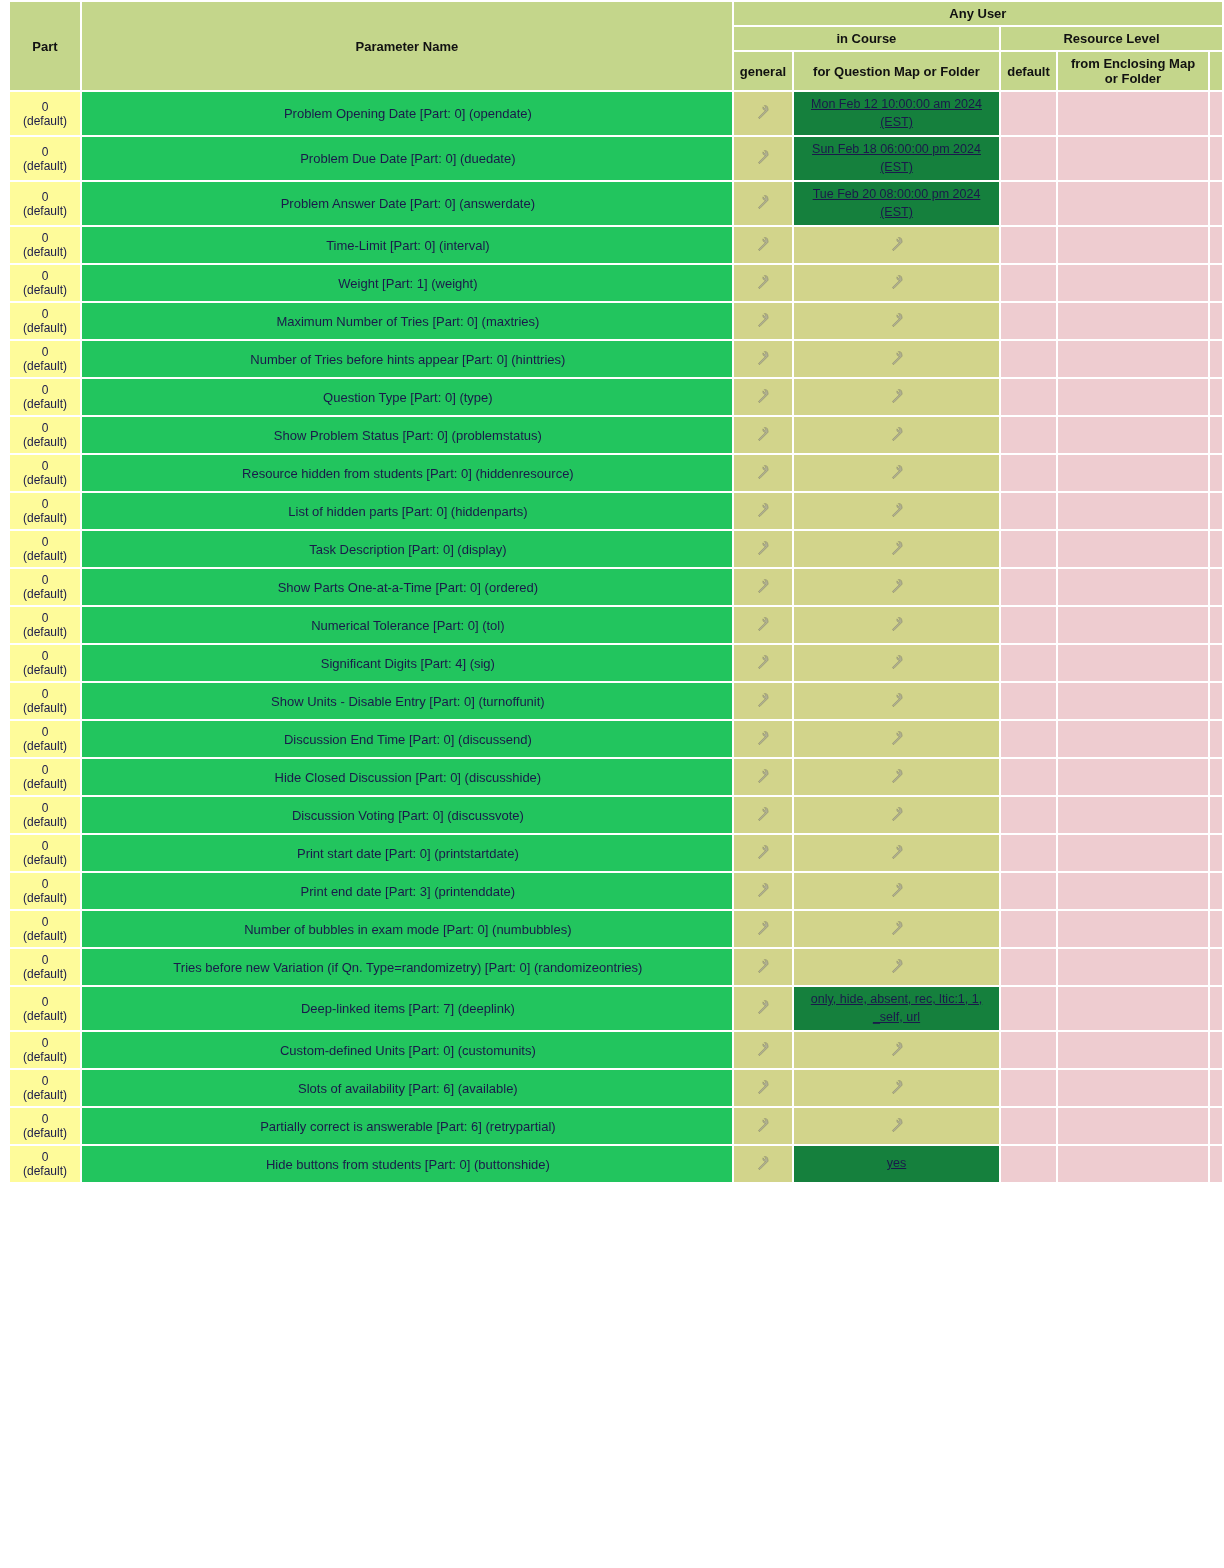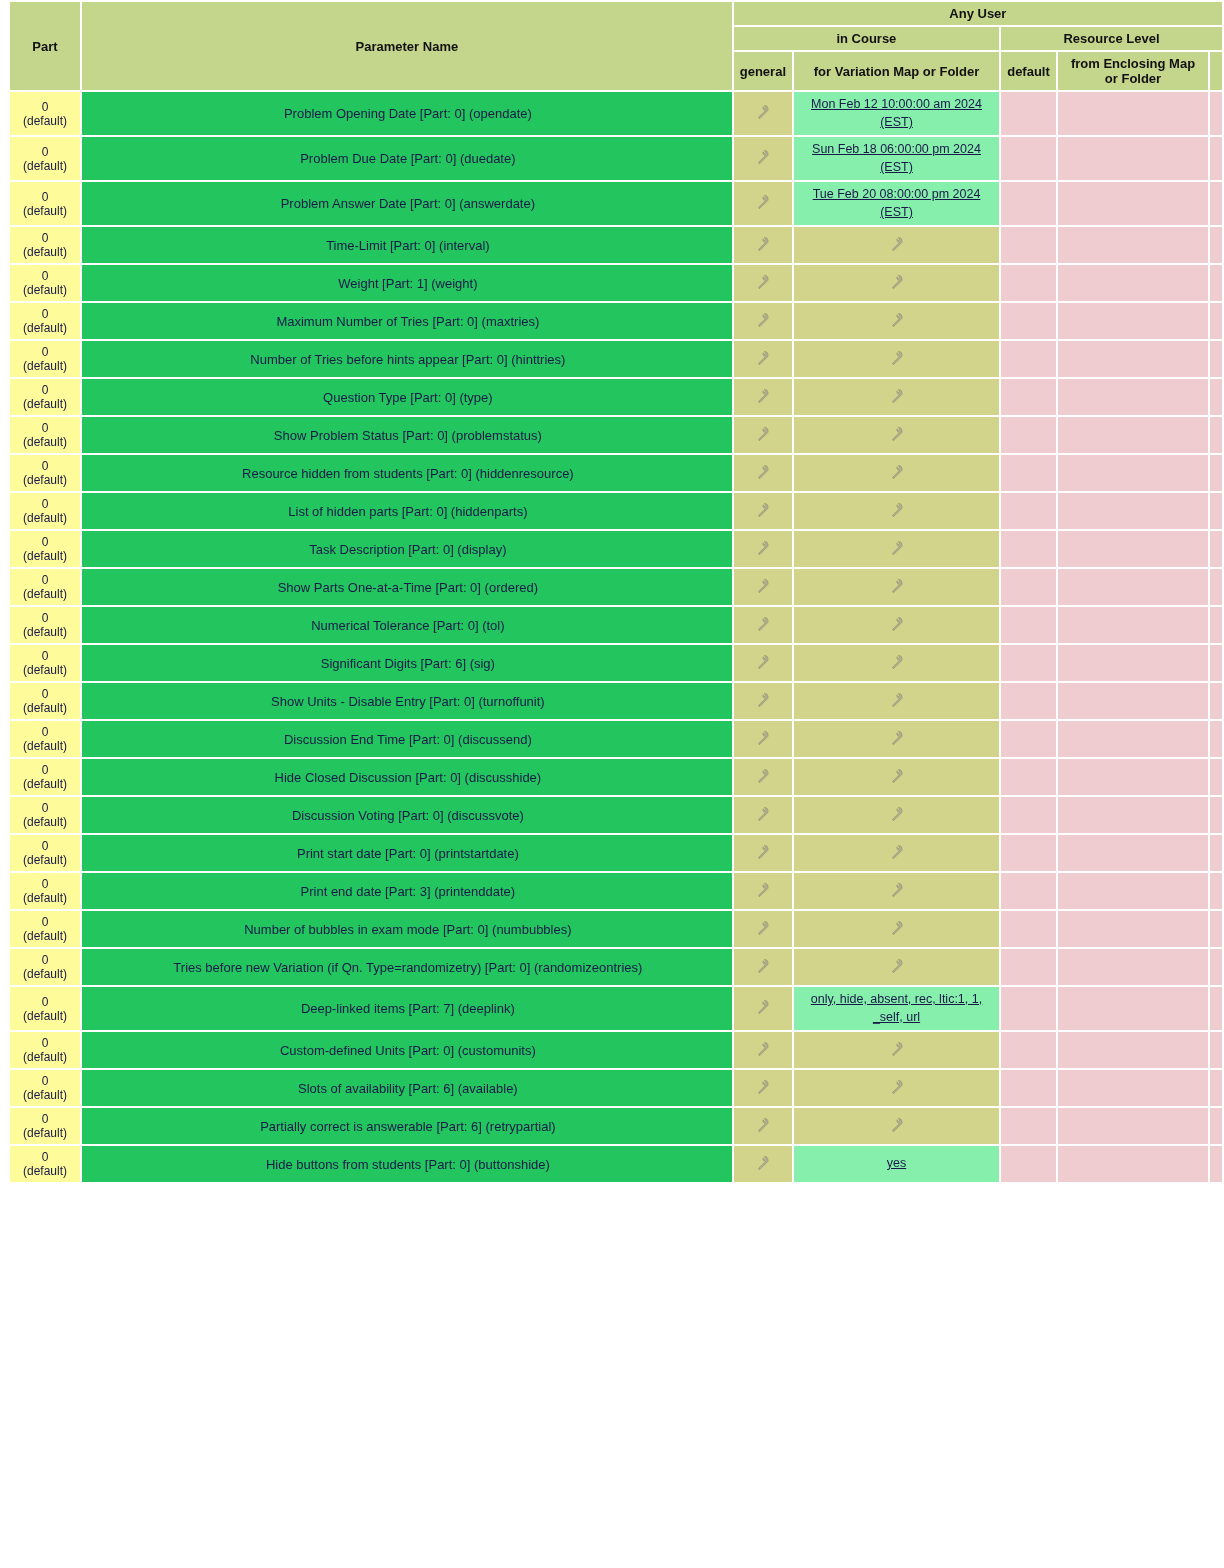--- a/index.html
+++ b/index.html
@@ -46,21 +46,21 @@
     text-align: center;
     width: 55px;
     min-width: 55px;
   }
   .enclosing-cell {
     background: #d2d48b;
     text-align: center;
     width: 205px;
   }
   .enclosing-cell.green {
-    background: #86efac;
+    background: #15803d;
     margin-left: 10px;
   }
   .green-link {
     color: #1a1a4a;
     text-decoration: underline;
     font-size: 12.5px;
     line-height: 1.4;
   }
   .default-cell {
     background: #eeccd0;
@@ -97,21 +97,21 @@
       <th rowspan="3">Part</th>
       <th rowspan="3">Parameter Name</th>
       <th colspan="5">Any User</th>
     </tr>
     <tr>
       <th colspan="2">in Course</th>
       <th colspan="3">Resource Level</th>
     </tr>
     <tr>
       <th>general</th>
-      <th>for Variation Map or Folder</th>
+      <th>for Question Map or Folder</th>
       <th>default</th>
       <th>from Enclosing Map or Folder</th>
       <th style="width:8px;"></th>
     </tr>
   </thead>
   <tbody id="tbody">
   <tr>
         <td class="leading-col"></td>
         <td class="part-cell">0<br>(default)</td>
         <td class="param-cell">Problem Opening Date [Part: 0] (opendate)</td>
@@ -322,21 +322,21 @@
 <svg viewBox="0 0 16 16" width="14" height="14">
 <path d="M13.5 3.5a3 3 0 0 0-4.1-2.8l1.8 1.8-1.4 1.4L8 2.1A3 3 0 0 0 10.8 6.2L3.2 13.8a1 1 0 0 0 1.4 1.4l7.6-7.6A3 3 0 0 0 13.5 3.5z" fill="#b0b090" stroke="#808060" stroke-width="0.5"></path>
 </svg></span></td>
         <td class="default-cell"></td>
         <td class="enclosing2-cell"></td>
         <td class="tail-cell"></td>
       </tr>
       <tr>
         <td class="leading-col"></td>
         <td class="part-cell">0<br>(default)</td>
-        <td class="param-cell">Significant Digits [Part: 6] (sig)</td>
+        <td class="param-cell">Significant Digits [Part: 4] (sig)</td>
         <td class="general-cell"><span class="wrench">
 <svg viewBox="0 0 16 16" width="14" height="14">
 <path d="M13.5 3.5a3 3 0 0 0-4.1-2.8l1.8 1.8-1.4 1.4L8 2.1A3 3 0 0 0 10.8 6.2L3.2 13.8a1 1 0 0 0 1.4 1.4l7.6-7.6A3 3 0 0 0 13.5 3.5z" fill="#b0b090" stroke="#808060" stroke-width="0.5"></path>
 </svg></span></td>
         <td class="enclosing-cell"><span class="wrench">
 <svg viewBox="0 0 16 16" width="14" height="14">
 <path d="M13.5 3.5a3 3 0 0 0-4.1-2.8l1.8 1.8-1.4 1.4L8 2.1A3 3 0 0 0 10.8 6.2L3.2 13.8a1 1 0 0 0 1.4 1.4l7.6-7.6A3 3 0 0 0 13.5 3.5z" fill="#b0b090" stroke="#808060" stroke-width="0.5"></path>
 </svg></span></td>
         <td class="default-cell"></td>
         <td class="enclosing2-cell"></td>

